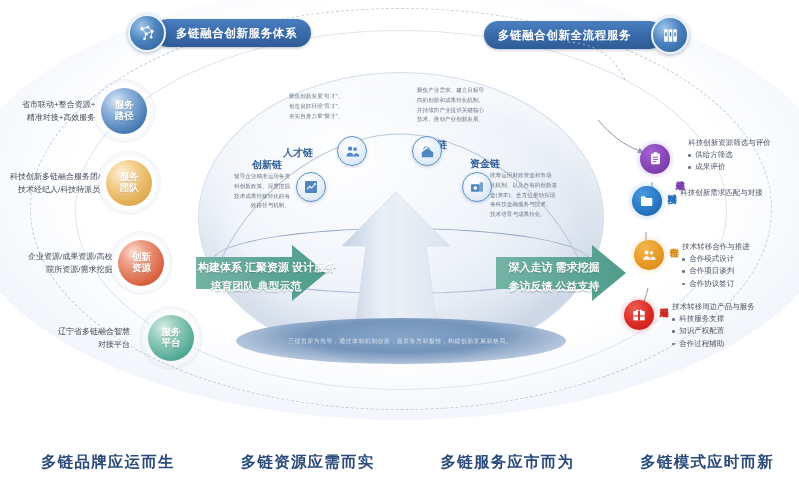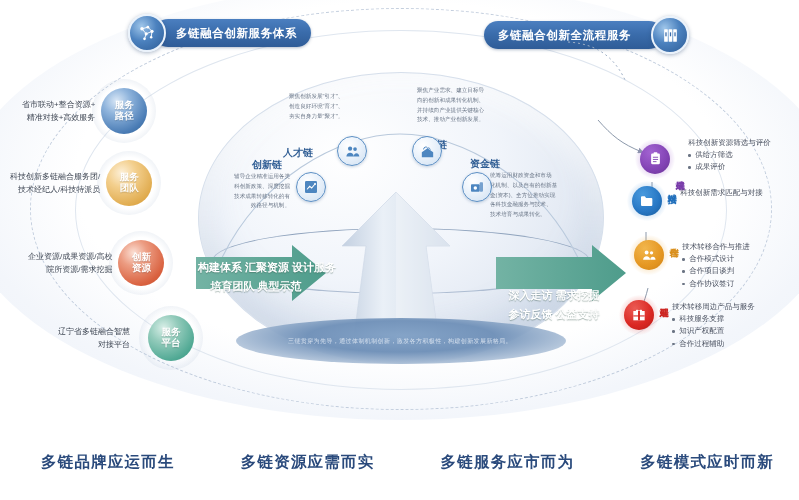--- a/index.html
+++ b/index.html
@@ -137,21 +137,21 @@
   
   .garrow{position:absolute;}
   .garrow svg{display:block;}
   .garrow-text{
     position:absolute;font-size:11px;line-height:1.75;color:#ffffff;font-weight:bold;
     text-shadow:0 1px 1px rgba(60,90,80,.45);white-space:nowrap;text-align:center;
   }
   #garrow-left{left:196px;top:243px;}
   #garrow-left-text{left:198px;top:258px;width:116px;}
   #garrow-right{left:496px;top:243px;}
-  #garrow-right-text{left:496px;top:258px;width:116px;margin-top:28px;}
+  #garrow-right-text{left:496px;top:258px;width:116px;}
 
   
   .flow-item{position:absolute;display:flex;align-items:flex-start;}
   .flow-icon{
     width:30px;height:30px;border-radius:50%;
     display:flex;align-items:center;justify-content:center;flex:none;
     position:relative;
   }
   .flow-icon .glow{
     position:absolute;left:-5px;top:-5px;width:40px;height:40px;border-radius:50%;

